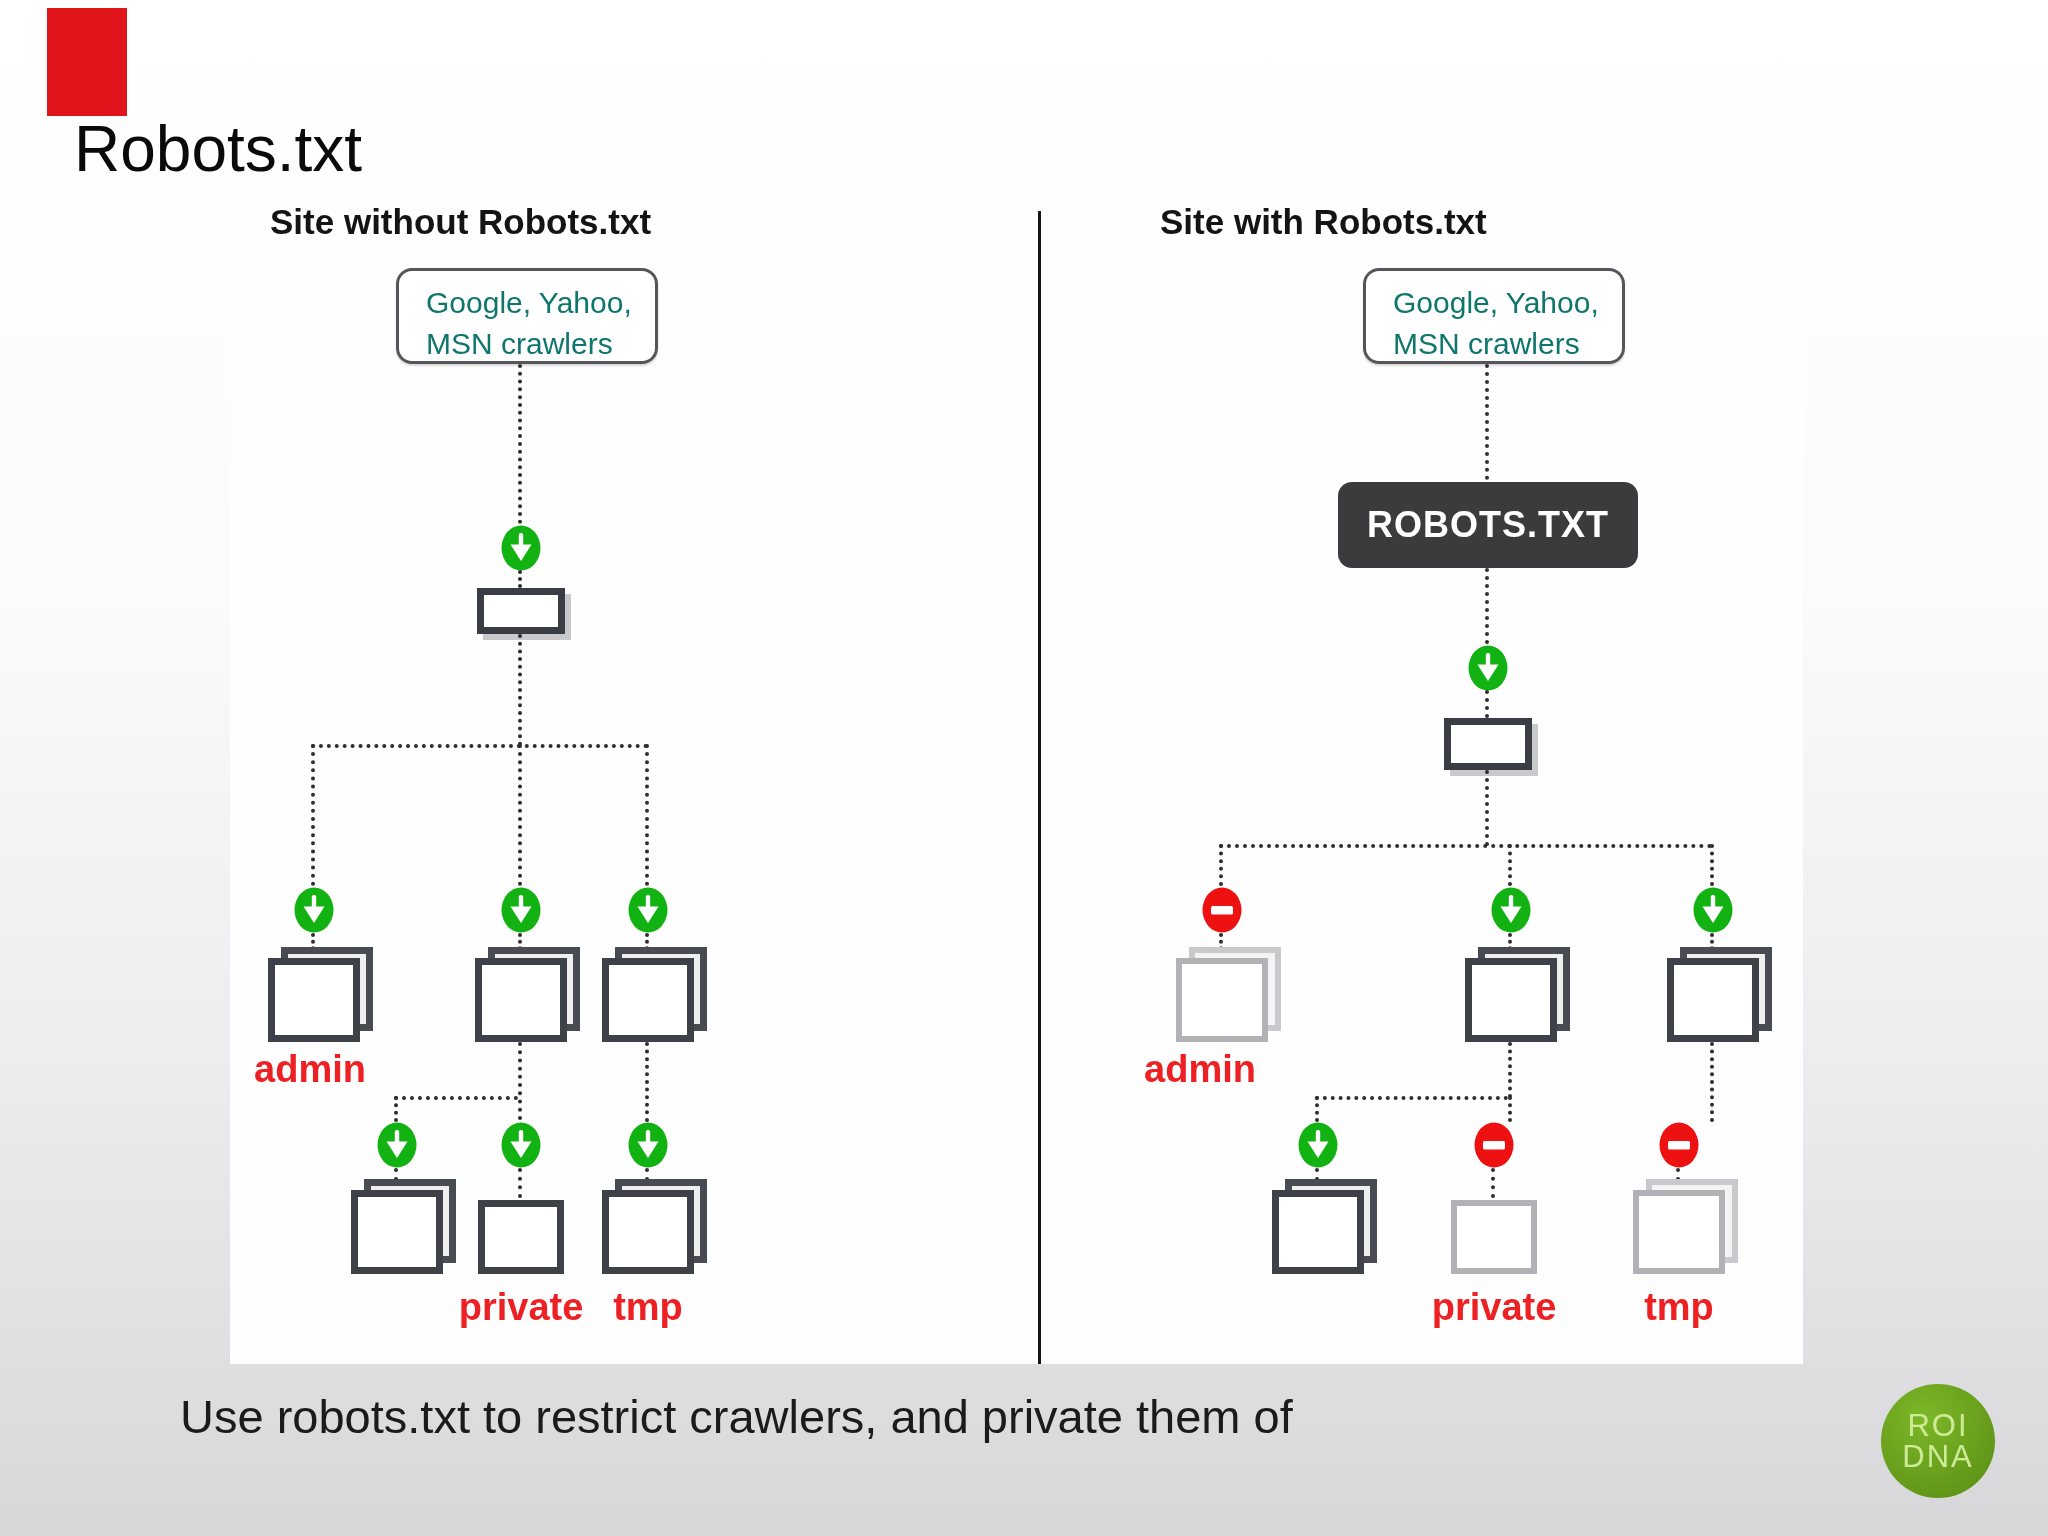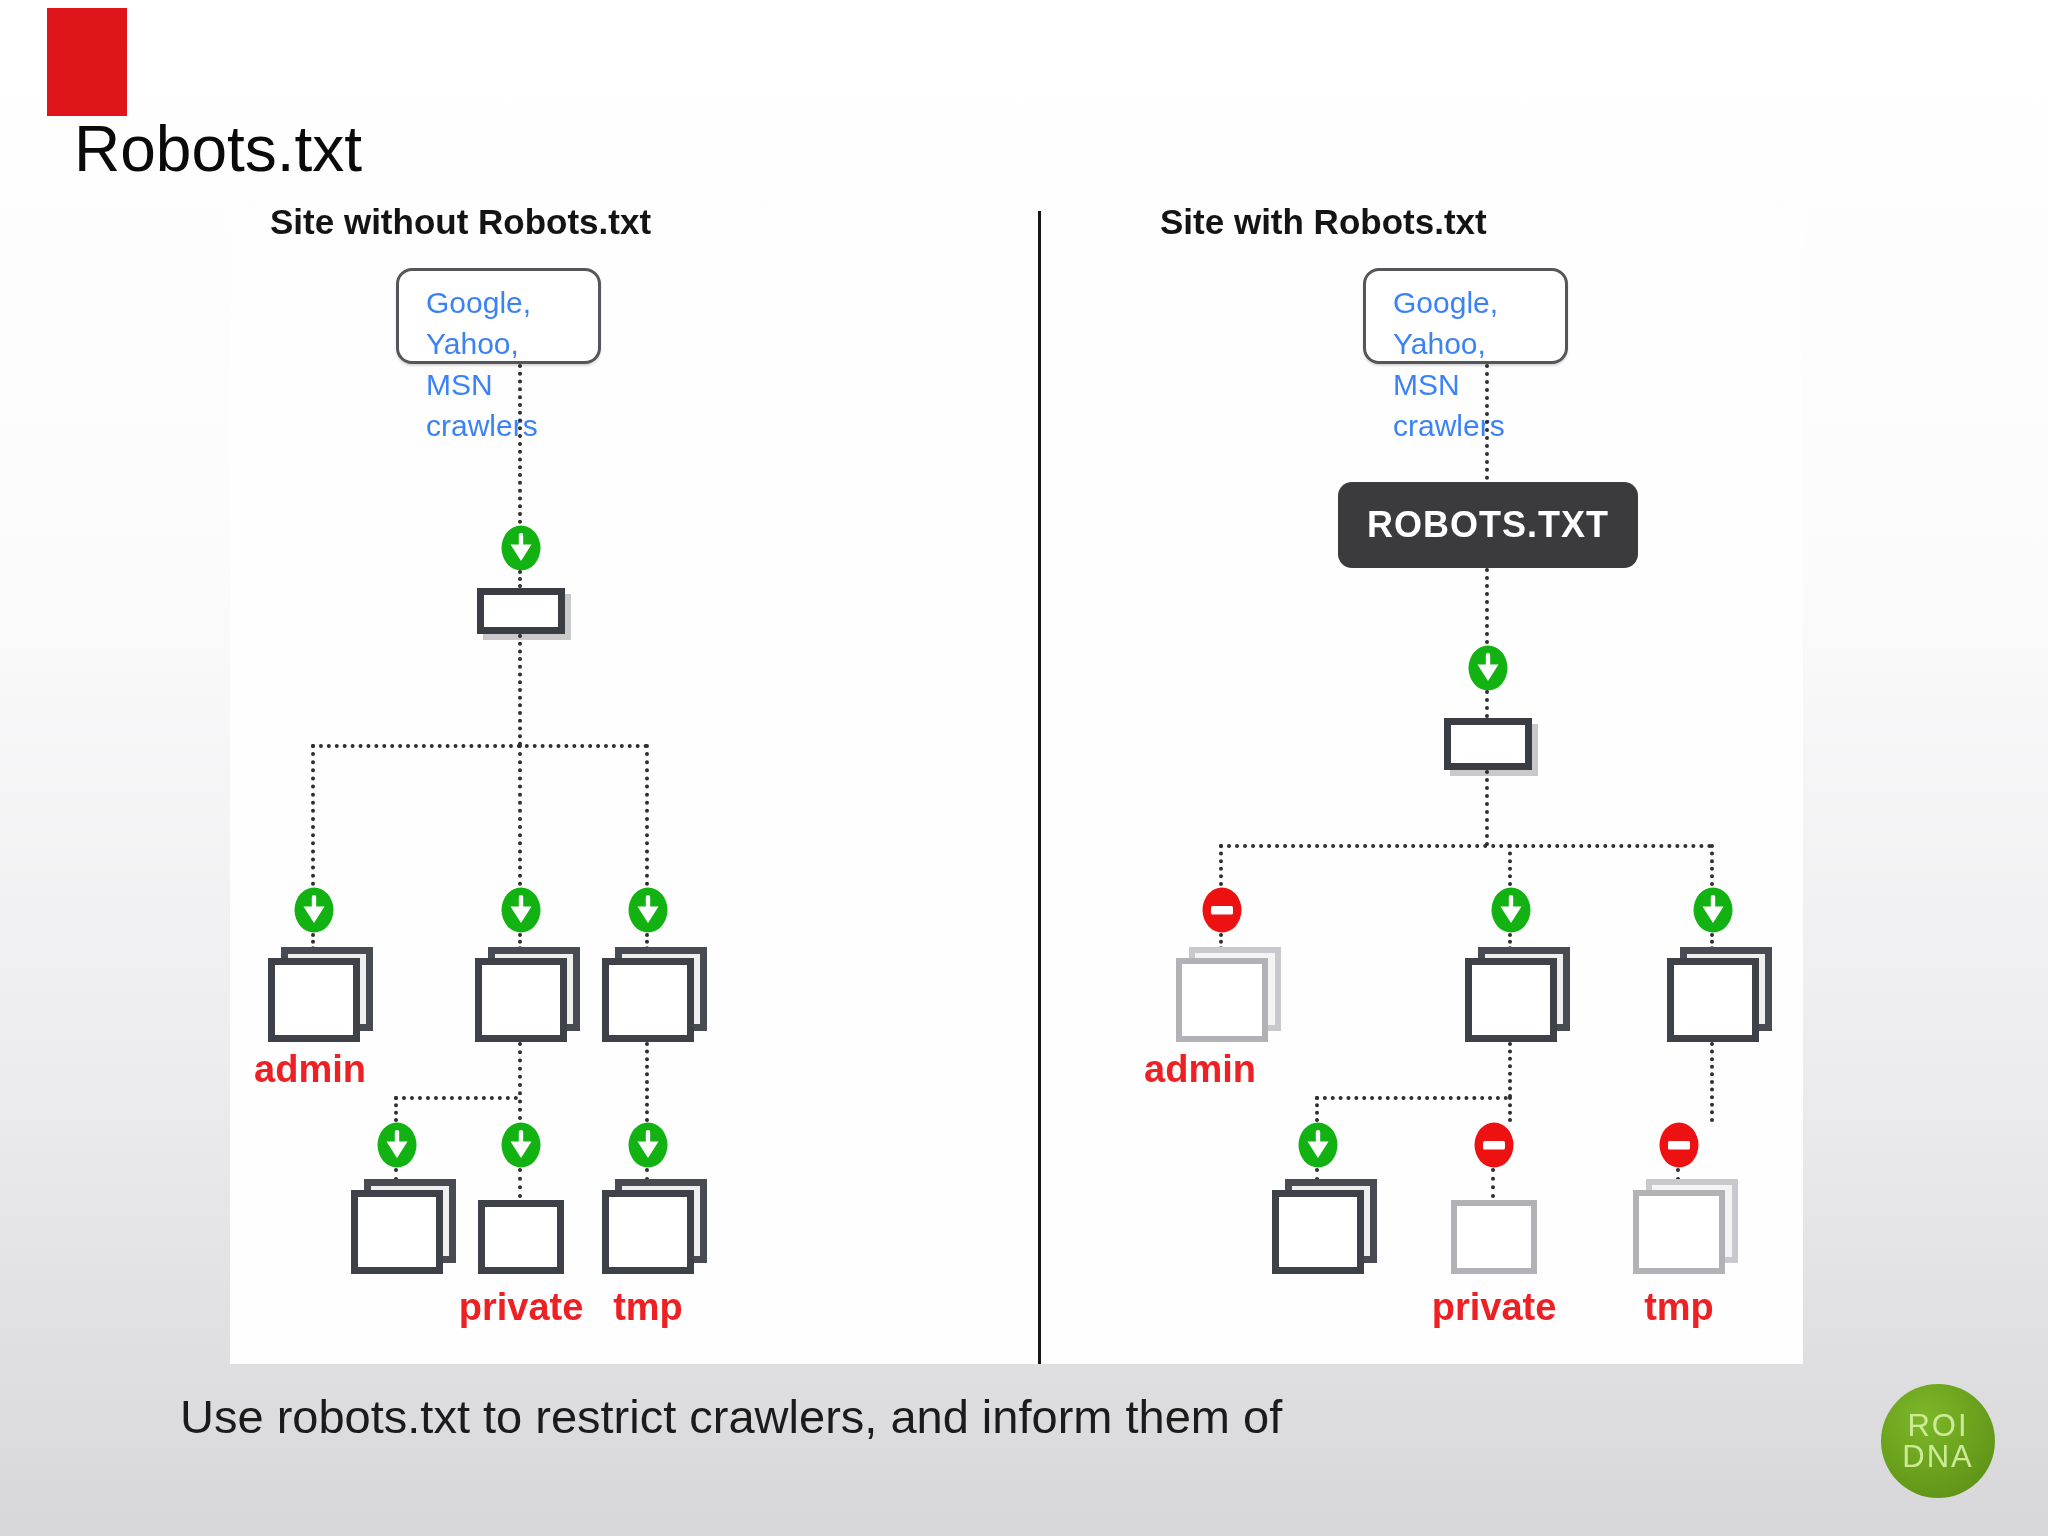--- a/index.html
+++ b/index.html
@@ -12,24 +12,24 @@
   #redbar{position:absolute;left:47px;top:8px;width:80px;height:108px;background:#e0151b;}
   
   #slide-title{position:absolute;left:74px;top:112px;font-size:64px;color:#0a0a0a;letter-spacing:0;}
   
   #panel{position:absolute;left:230px;top:211px;width:1573px;height:1153px;background:#fefefe;}
   #divider{position:absolute;left:1038px;top:211px;width:3px;height:1153px;background:#161616;}
   
   .diag-title{position:absolute;top:202px;font-size:35px;font-weight:700;color:#141414;white-space:nowrap;}
   
   .nodebox{
-    position:absolute;width:205px;height:96px;box-sizing:border-box;
+    position:absolute;width:262px;height:96px;box-sizing:border-box;
     border:3px solid #54565a;border-radius:16px;background:#fff;
     box-shadow:0 2px 2px rgba(0,0,0,0.15);
-    font-size:30px;color:#3b82f6;padding:11px 0 0 27px;line-height:1.37;
+    font-size:30px;color:#0f766e;padding:11px 0 0 27px;line-height:1.37;
   }
   
   #robots-box{
     position:absolute;left:1338px;top:482px;width:300px;height:86px;box-sizing:border-box;
     background:#3b3b3d;border-radius:14px;color:#fff;font-size:36px;font-weight:700;
     letter-spacing:1px;text-align:center;line-height:86px;
   }
   
   .rootbox{position:absolute;box-sizing:border-box;border:7px solid #3a3e44;background:#fff;box-shadow:6px 6px 0 #c9c9cb;}
   
@@ -289,21 +289,21 @@
     </div>
   <div class="folder light" style="left:1633px;top:1190px;">
       <i class="back"></i>
       <i class="front"></i>
     </div>
 
   <div class="flabel" style="left:1414px;top:1286px;width:160px;">private</div>
   <div class="flabel" style="left:1619px;top:1286px;width:120px;">tmp</div>
 
   <div id="caption">
-    <div>Use robots.txt to restrict crawlers, and inform them of</div>
+    <div>Use robots.txt to restrict crawlers, and private them of</div>
   </div>
 
   <div id="logo">
     <div class="logo-text">
       <div class="lt">ROI</div>
       <div class="lt">DNA</div>
     </div>
   </div>
 
 </div>

